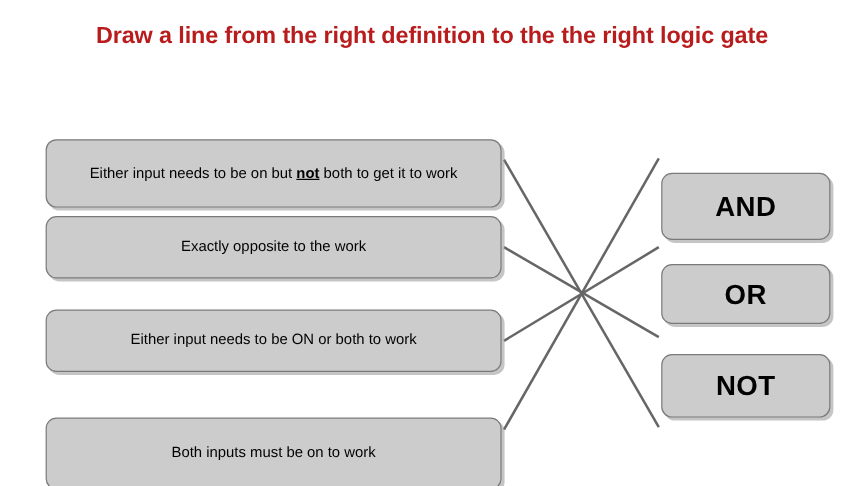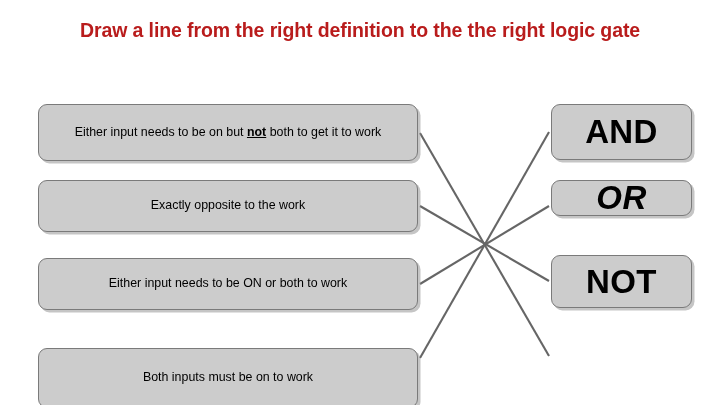--- a/index.html
+++ b/index.html
@@ -52,31 +52,32 @@
     padding: 2px 10px;
   }
   .def-node .txt { display: block; width: 100%; }
   .def-node b.u {
     font-weight: bold;
     text-decoration: underline;
   }
   .gate-node {
     left: 551px;
     width: 141px;
-    font-size: 33px;
+    font-size: 23px;
     font-weight: bold;
     text-align: left;
     letter-spacing: 0.4px;
+    margin-top: 40px;
   }
-  #d1 { top: 104px; height: 57px; justify-content: flex-end; }
+  #d1 { top: 116px; height: 57px; justify-content: flex-end; }
   #d2 { top: 180px; height: 52px; }
   #d3 { top: 258px; height: 52px; }
   #d4 { top: 348px; height: 60px; }
   #g1 { top: 104px; height: 56px; }
-  #g2 { top: 180px; height: 36px; font-style: italic; }
+  #g2 { top: 180px; height: 50px; }
   #g3 { top: 255px; height: 53px; }
   #g4 { top: 330px; height: 53px; }
   #connectors {
     position: absolute;
     left: 0; top: 0;
     width: 720px;
     height: 405px;
     pointer-events: none;
   }
   #connectors line {

